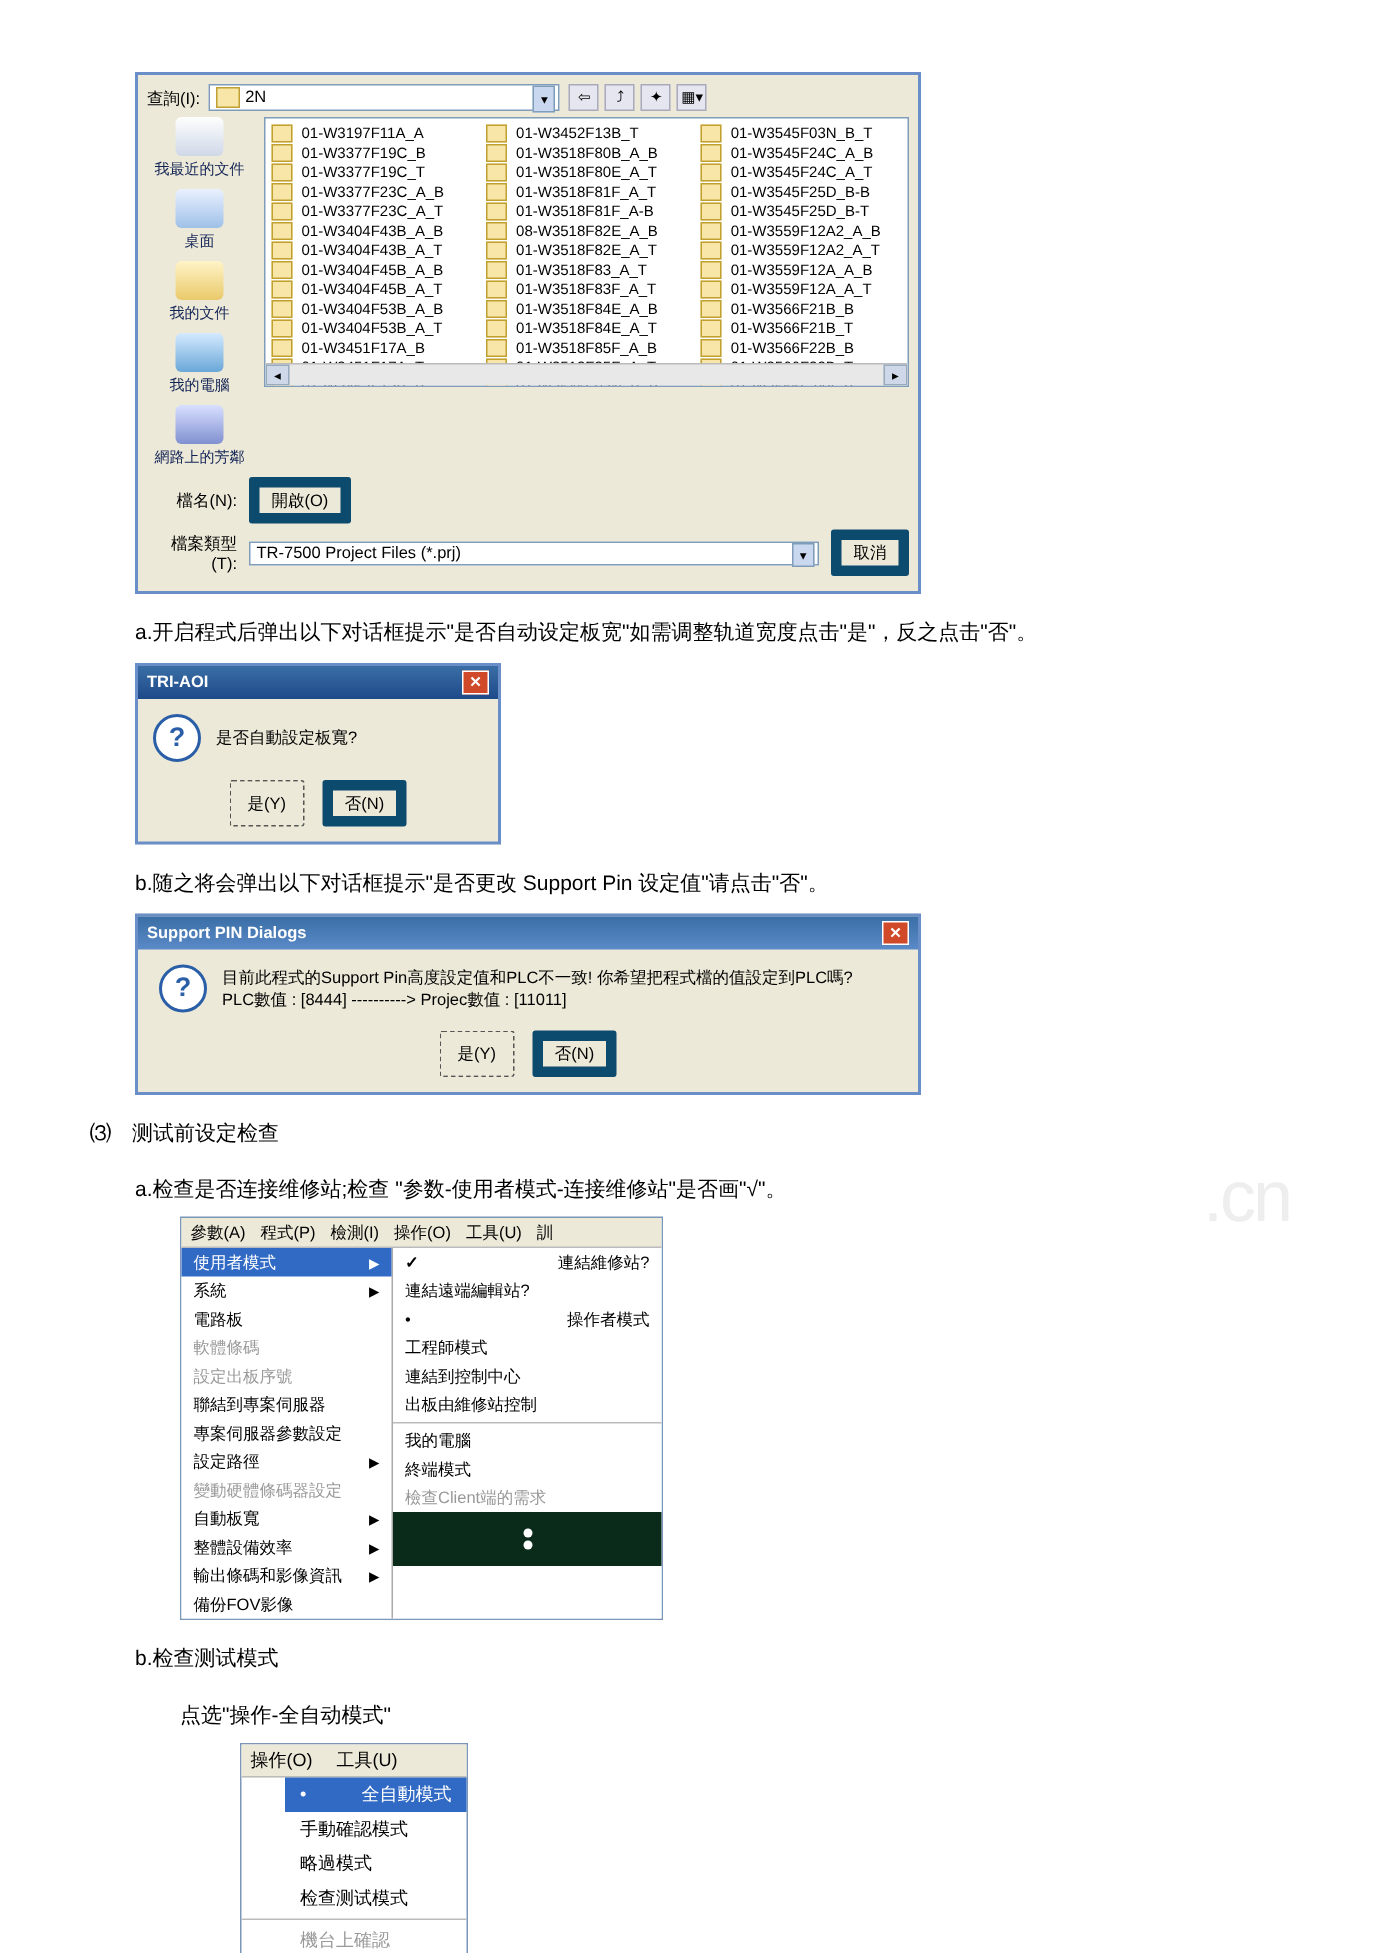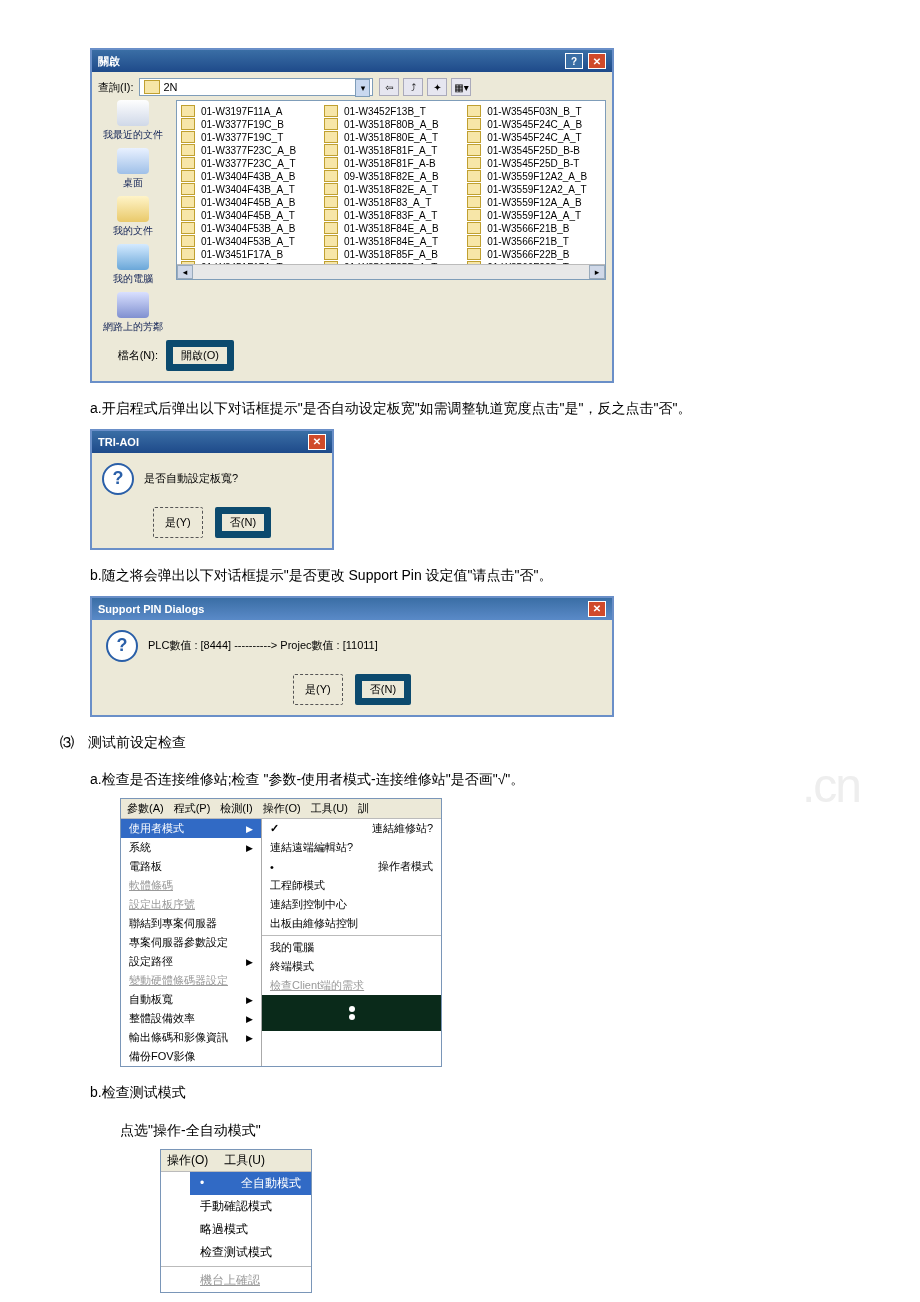--- a/index.html
+++ b/index.html
@@ -48,21 +48,21 @@
 .msg-wide .msg-body{padding:10px 14px;}
 
 .menu{width:320px;font-size:11px;background:#fff;border:1px solid #7a96b8;margin:6px 0 6px 60px;}
 .menubar{display:flex;gap:10px;padding:2px 6px;background:#ece9d8;border-bottom:1px solid #bbb;}
 .menuflex{display:flex;}
 .mcol{border-right:1px solid #aaa;}
 .mcol-left{width:140px;background:#fff;}
 .mcol-right{flex:1;background:#fff;}
 .mitem{padding:2px 8px;display:flex;justify-content:space-between;align-items:center;}
 .mitem.sel{background:#316ac5;color:#fff;}
-.mitem.dis{color:#999;text-decoration:underline;}
+.mitem.dis{color:#999;}
 .arrow{font-size:9px;}
 .chk::before{content:"✓ ";font-weight:bold;}
 .bullet::before{content:"• ";}
 .darkstrip{height:36px;background:#0a2a1a;display:flex;align-items:center;justify-content:center;color:#fff;}
 .dots{display:inline-flex;flex-direction:column;gap:2px;}
 .dots span{width:6px;height:6px;background:#fff;border-radius:50%;}
 
 .opmenu{width:150px;border:1px solid #7a96b8;background:#fff;font-size:12px;margin:6px 0 6px 100px;}
 .opmenu .menubar{gap:16px;}
 .opmenu .mitem{padding:3px 10px;margin-left:29px;}
@@ -72,27 +72,20 @@
 .para{margin:14px 0 4px;line-height:1.7;}
 .indent{padding-left:30px;}
 .watermark{position:relative;}
 .watermark::after{content:"";}
 .wm-text{position:absolute;right:0;top:-10px;font-size:48px;color:#eee;font-family:Arial;letter-spacing:-2px;z-index:-1;}
 </style>
 </head>
 <body>
 
 <div class="dialog fopen">
- <div class="dialog-title">
-  <span>關啟</span>
-  <span>
-   <span class="help-x">?</span>
-   <span class="close-x">✕</span>
-  </span>
- </div>
  <div class="fopen-body">
   <div class="fopen-row">
    <label>查詢(I):</label>
    <div class="combo" style="width:210px">
     <span class="fldicon"></span>
     <span>2N</span>
    </div>
    <div class="tool-icons">
     <span class="ticon">⇦</span>
     <span class="ticon">⤴</span>
@@ -198,21 +191,21 @@
             <div class="fitem">
               <span class="fldicon"></span>
               <span>01-W3518F81F_A_T</span>
             </div>
             <div class="fitem">
               <span class="fldicon"></span>
               <span>01-W3518F81F_A-B</span>
             </div>
             <div class="fitem">
               <span class="fldicon"></span>
-              <span>09-W3518F82E_A_B</span>
+              <span>08-W3518F82E_A_B</span>
             </div>
             <div class="fitem">
               <span class="fldicon"></span>
               <span>01-W3518F82E_A_T</span>
             </div>
             <div class="fitem">
               <span class="fldicon"></span>
               <span>01-W3518F83_A_T</span>
             </div>
             <div class="fitem">
@@ -302,20 +295,27 @@
             <span>◂</span>
             <span>▸</span>
           </div>
    </div>
   </div>
   <div class="fopen-bottom">
    <div class="brow">
     <label>檔名(N):</label>
     <button class="winbtn">開啟(O)</button>
    </div>
+   <div class="brow">
+    <label>檔案類型(T):</label>
+    <div class="combo">
+            <span>TR-7500 Project Files (*.prj)</span>
+          </div>
+    <button class="winbtn">取消</button>
+   </div>
   </div>
  </div>
 </div>
 
 <p class="para indent">a.开启程式后弹出以下对话框提示"是否自动设定板宽"如需调整轨道宽度点击"是"，反之点击"否"。</p>
 
 <div class="dialog msg">
  <div class="dialog-title">
   <span>TRI-AOI</span>
   <span class="close-x">✕</span>
@@ -336,20 +336,21 @@
 
 <div class="dialog msg-wide">
  <div class="dialog-title" style="background:linear-gradient(#3a6ea5,#5a8ac8)">
   <span>Support PIN Dialogs</span>
   <span class="close-x">✕</span>
  </div>
  <div class="msg-body">
   <div class="msg-row">
    <div class="qicon">?</div>
    <div>
+    <div>目前此程式的Support Pin高度設定值和PLC不一致! 你希望把程式檔的值設定到PLC嗎?</div>
     <div>PLC數值 : [8444] ----------&gt; Projec數值 : [11011]</div>
    </div>
   </div>
   <div class="btnrow">
    <button class="winbtn btn-dashed">是(Y)</button>
    <button class="winbtn">否(N)</button>
   </div>
  </div>
 </div>
 

